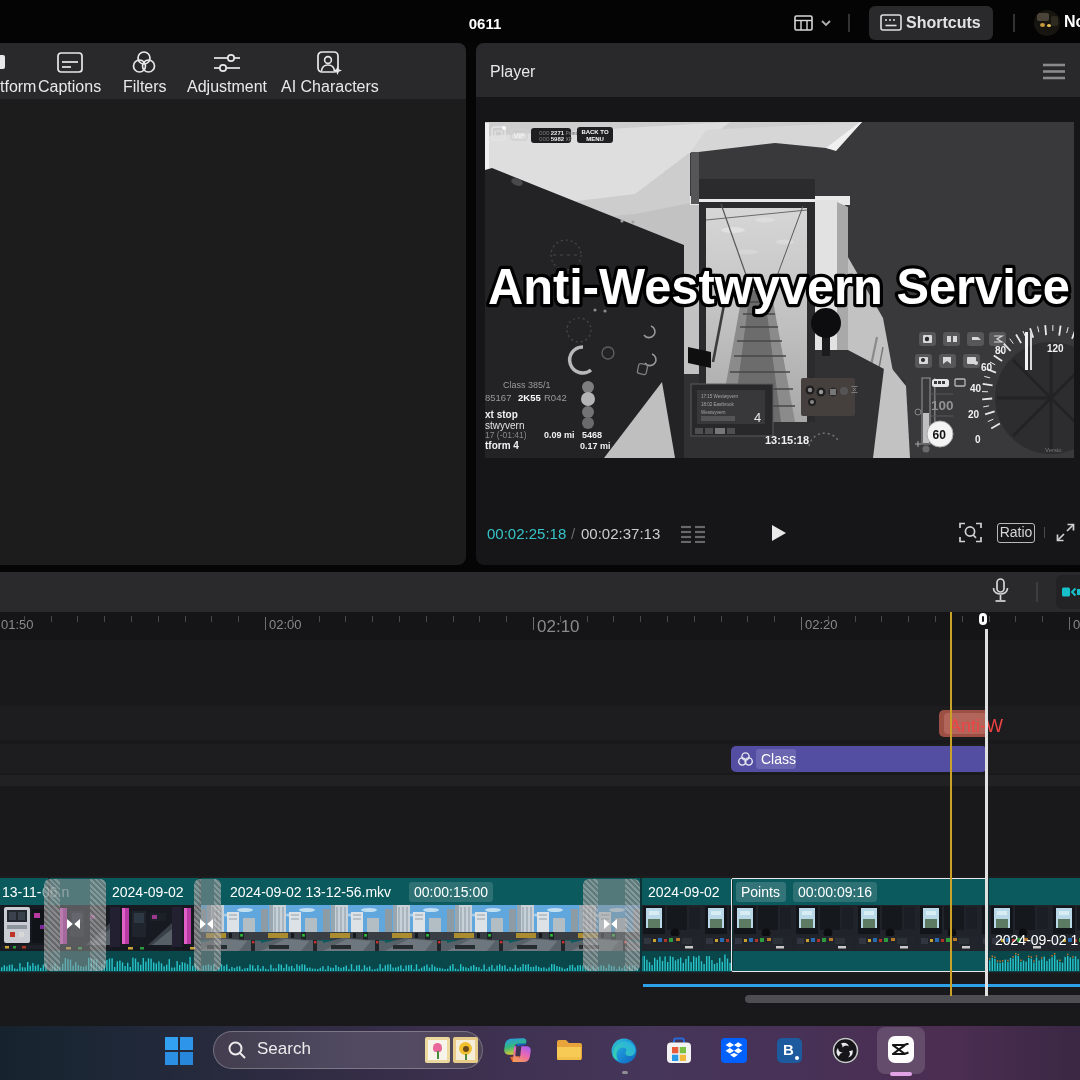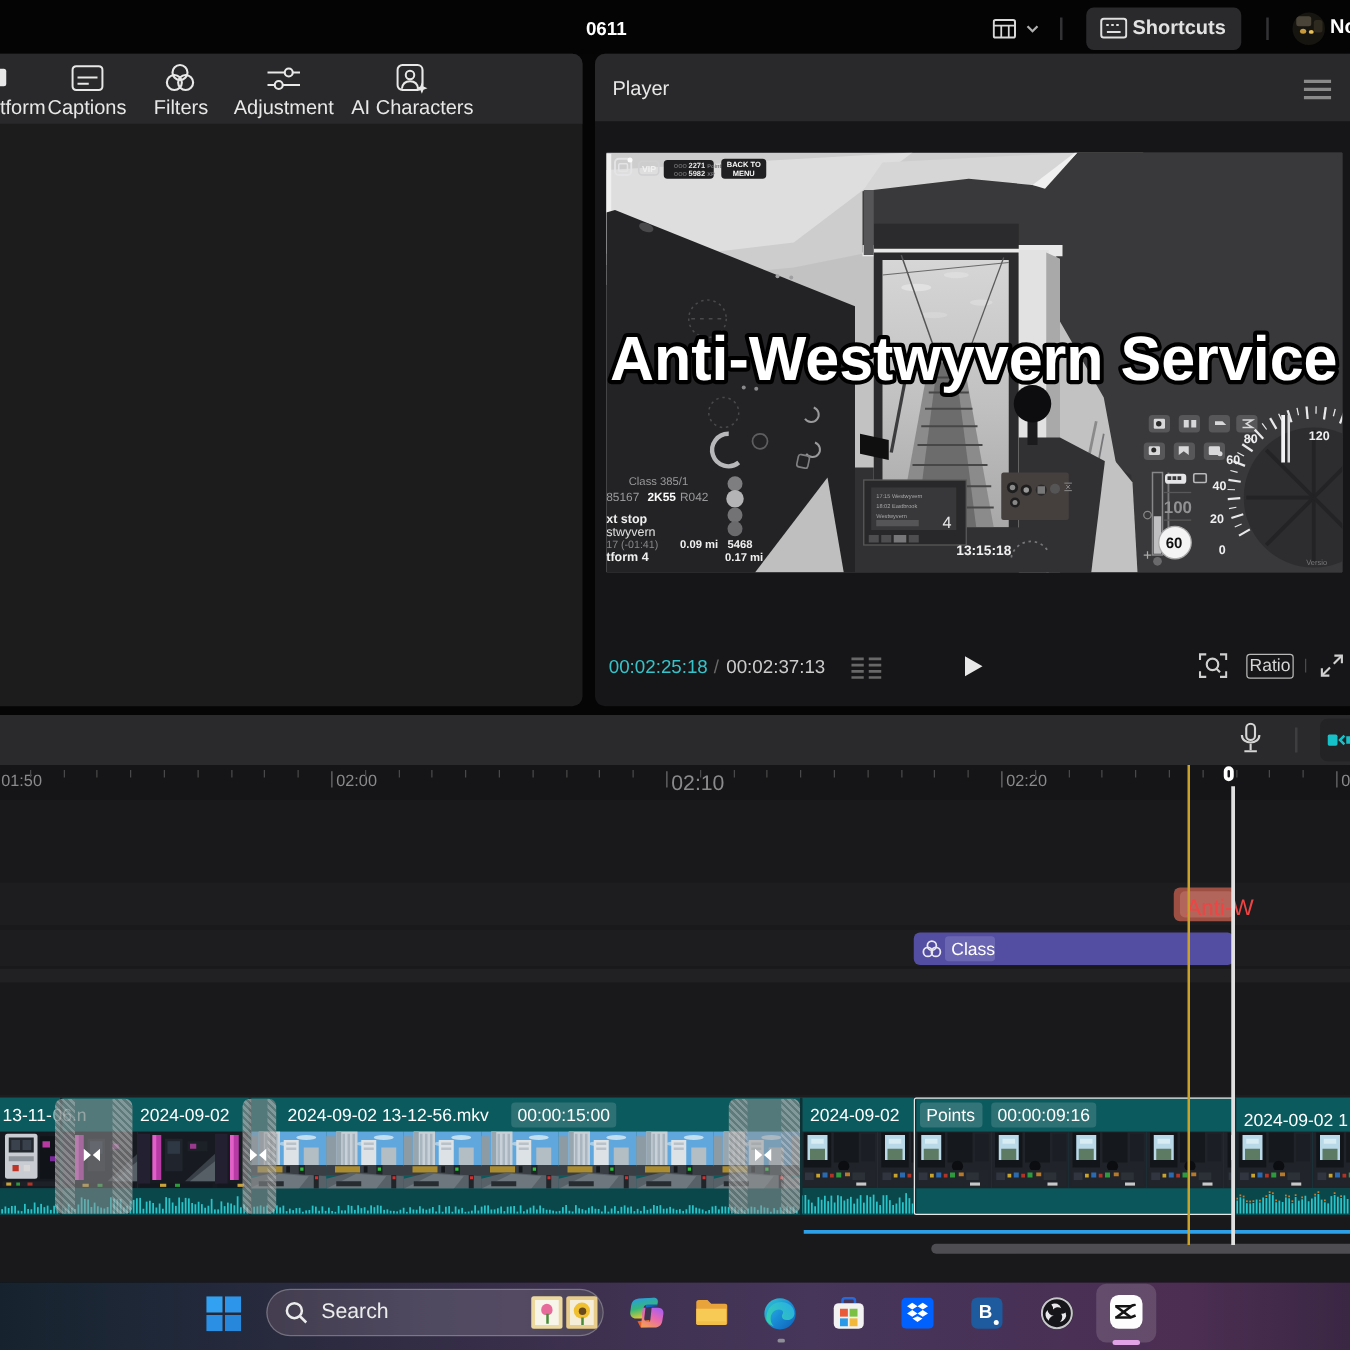--- a/index.html
+++ b/index.html
@@ -1260,21 +1260,21 @@
   <div class="abs" style="left:42px;top:884px;color:rgba(255,255,255,0.55);font-size:14px;">06.n</div>
   <div class="abs" style="left:112px;top:884px;color:#fff;font-size:14px;">2024-09-02</div>
   <div class="abs" style="left:230px;top:884px;color:#fff;font-size:14px;">2024-09-02 13-12-56.mkv</div>
   <div class="abs" style="left:409px;top:882px;width:84px;height:20px;background:rgba(255,255,255,0.14);border-radius:3px;"></div>
   <div class="abs" style="left:414px;top:884px;color:#fff;font-size:14px;">00:00:15:00</div>
   <div class="abs" style="left:648px;top:884px;color:#fff;font-size:14px;">2024-09-02</div>
   <div class="abs" style="left:736px;top:882px;width:50px;height:20px;background:rgba(255,255,255,0.16);border-radius:3px;"></div>
   <div class="abs" style="left:741px;top:884px;color:#fff;font-size:14px;">Points</div>
   <div class="abs" style="left:793px;top:882px;width:84px;height:20px;background:rgba(255,255,255,0.14);border-radius:3px;"></div>
   <div class="abs" style="left:798px;top:884px;color:#fff;font-size:14px;text-align:center;">00:00:09:16</div>
-  <div class="abs" style="left:995px;top:888px;color:#fff;font-size:14px;">2024-09-02 1</div>
+  <div class="abs" style="left:995px;top:932px;color:#fff;font-size:14px;">2024-09-02 1</div>
   <div class="abs" style="left:731px;top:878px;width:256px;height:94px;border:1.5px solid #e8e8e8;border-radius:2px;"></div>
   <div class="abs" style="left:44px;top:879px;width:62px;height:92px;border-radius:6px;background:rgba(150,150,150,0.52);overflow:hidden;">
       <div class="abs" style="left:0;top:0;width:16px;height:92px;background:repeating-linear-gradient(45deg,rgba(205,205,205,0.38) 0 2px,rgba(125,125,125,0.3) 2px 4px);"></div>
       <div class="abs" style="left:46px;top:0;width:16px;height:92px;background:repeating-linear-gradient(45deg,rgba(205,205,205,0.38) 0 2px,rgba(125,125,125,0.3) 2px 4px);"></div>
       <svg class="abs" style="left:22px;top:38px;" width="15" height="14" viewBox="0 0 15 14">
         <path d="M1 2 L6.8 7 L1 12 Z M14 2 L8.2 7 L14 12 Z" fill="#fff"></path>
       </svg>
     </div>
   <div class="abs" style="left:194px;top:879px;width:27px;height:92px;border-radius:6px;background:rgba(150,150,150,0.52);overflow:hidden;">
       <div class="abs" style="left:0;top:0;width:7px;height:92px;background:repeating-linear-gradient(45deg,rgba(205,205,205,0.38) 0 2px,rgba(125,125,125,0.3) 2px 4px);"></div>

